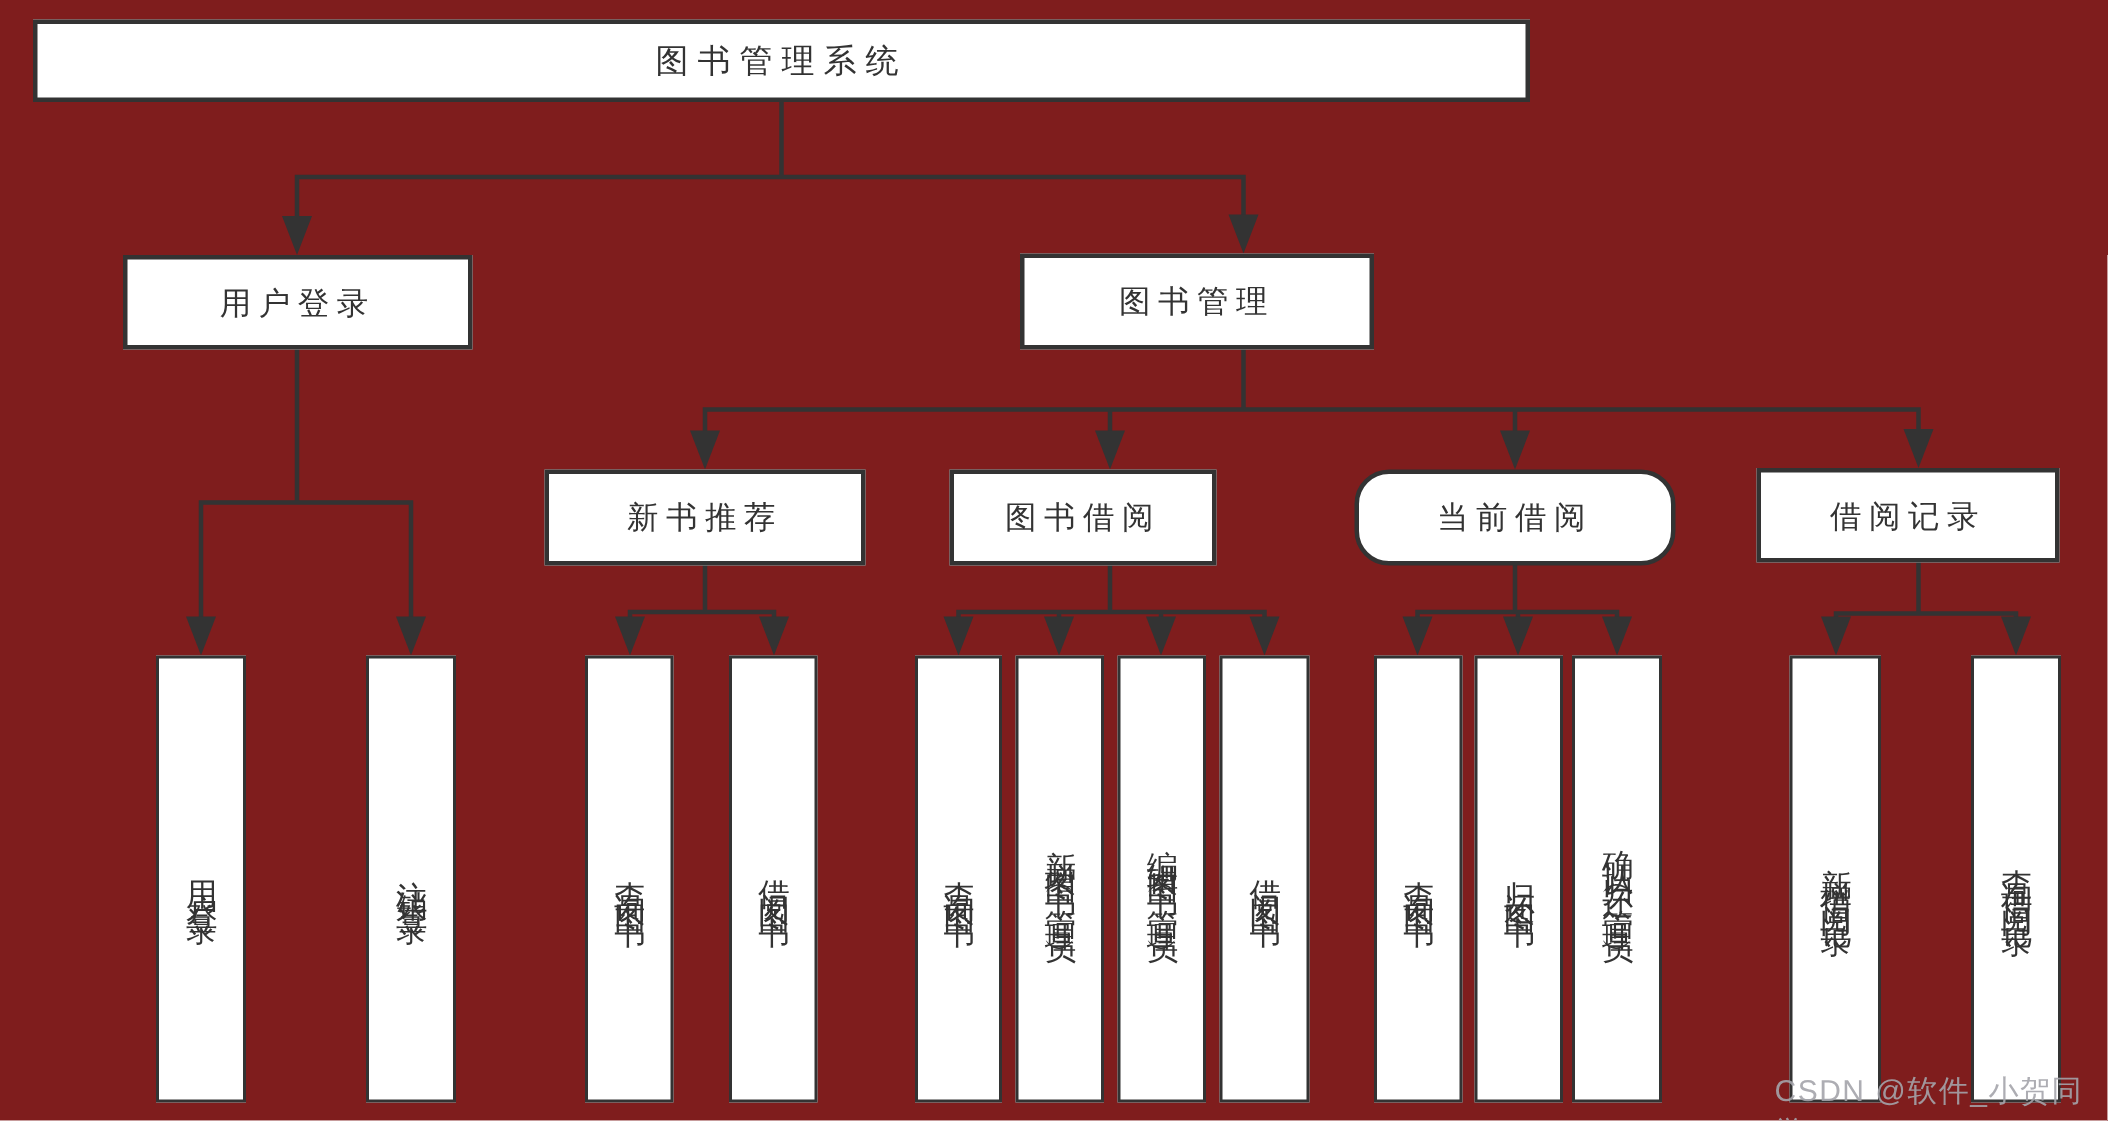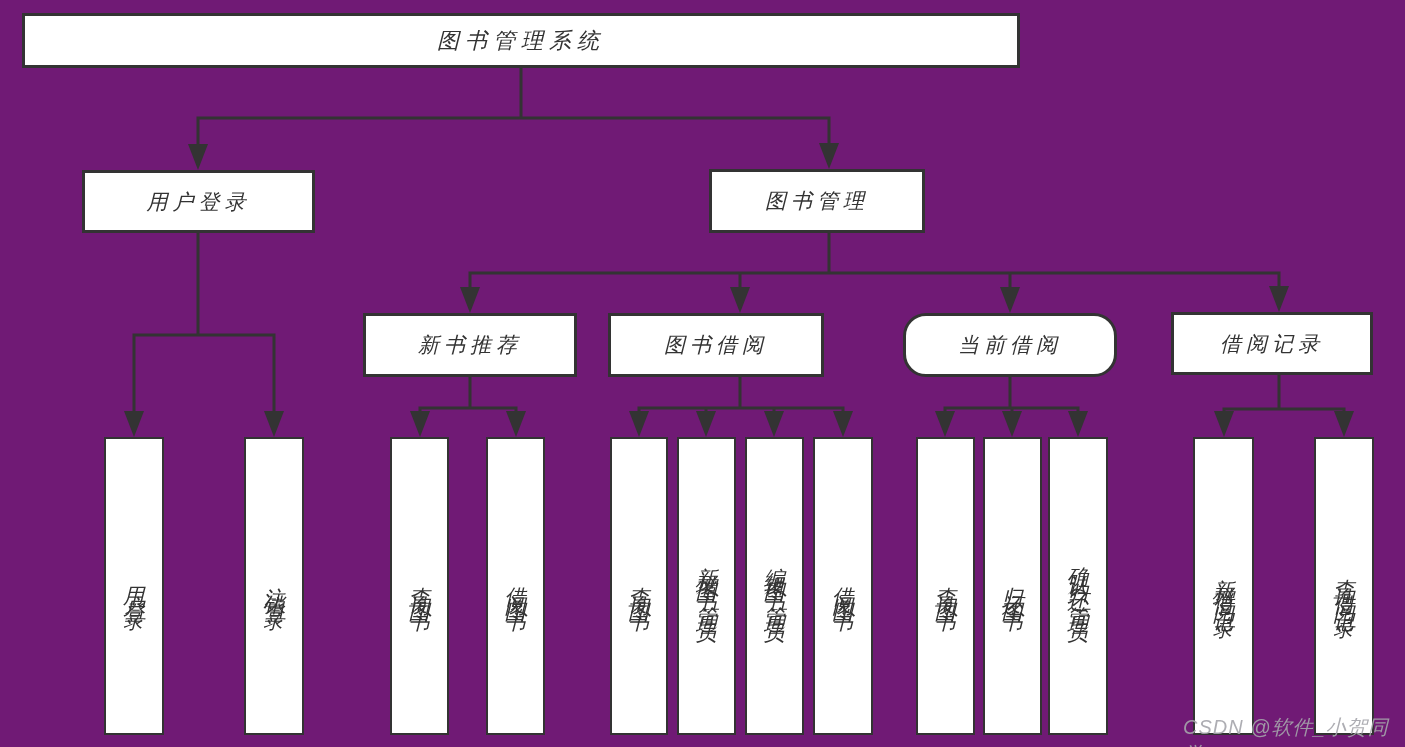--- a/index.html
+++ b/index.html
@@ -5,23 +5,22 @@
   html, body {
     margin: 0;
     padding: 0;
     background: #ffffff;
     font-family: "Liberation Sans", sans-serif;
   }
   .stage {
     position: relative;
     width: 1405px;
     height: 747px;
-    background: #701a75;
+    background: #7f1d1d;
     overflow: hidden;
-    font-style: italic;
   }
   .connectors {
     position: absolute;
     left: 0;
     top: 0;
     z-index: 1;
   }
   .node {
     position: absolute;
     box-sizing: border-box;
@@ -97,24 +96,24 @@
       <polygon points="1002,411 1022,411 1012,437"></polygon>
       <polygon points="1068,411 1088,411 1078,437"></polygon>
       <polygon points="1214,411 1234,411 1224,437"></polygon>
       <polygon points="1334,411 1354,411 1344,437"></polygon>
     </g>
   </svg>
 
   <div class="node h title" style="left:22px; top:13px; width:998px; height:55px;">图书管理系统</div>
 
   <div class="node h" style="left:82px; top:170px; width:233px; height:63px;">用户登录</div>
-  <div class="node h" style="left:709px; top:169px; width:216px; height:64px;">图书管理</div>
+  <div class="node h" style="left:680px; top:169px; width:236px; height:64px;">图书管理</div>
 
   <div class="node h" style="left:363px; top:313px; width:214px; height:64px;">新书推荐</div>
-  <div class="node h" style="left:608px; top:313px; width:216px; height:64px;">图书借阅</div>
+  <div class="node h" style="left:633px; top:313px; width:178px; height:64px;">图书借阅</div>
   <div class="node h" style="left:903px; top:313px; width:214px; height:64px;border-radius:23px;">当前借阅</div>
   <div class="node h" style="left:1171px; top:312px; width:202px; height:63px;">借阅记录</div>
 
   <div class="node v" style="left:104px; top:437px; width:60px; height:298px;">
     <span>用户登录</span>
   </div>
   <div class="node v" style="left:244px; top:437px; width:60px; height:298px;">
     <span>注销登录</span>
   </div>
 

